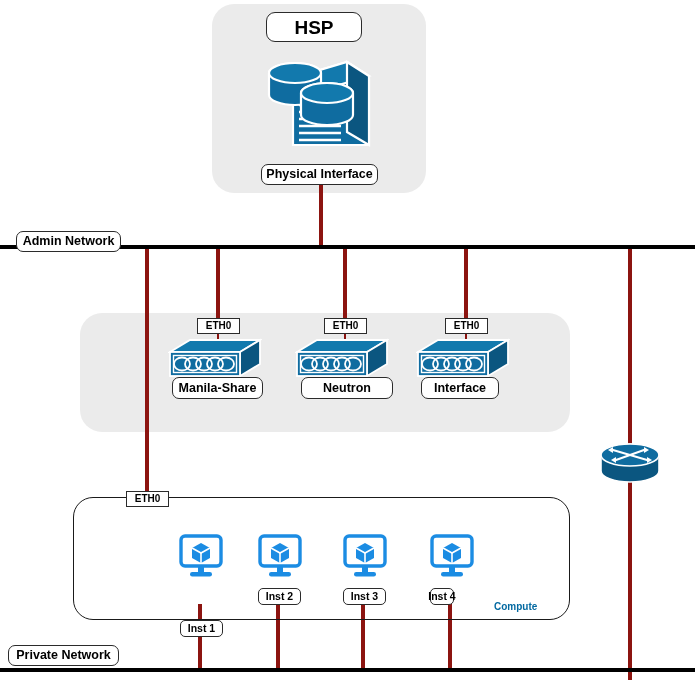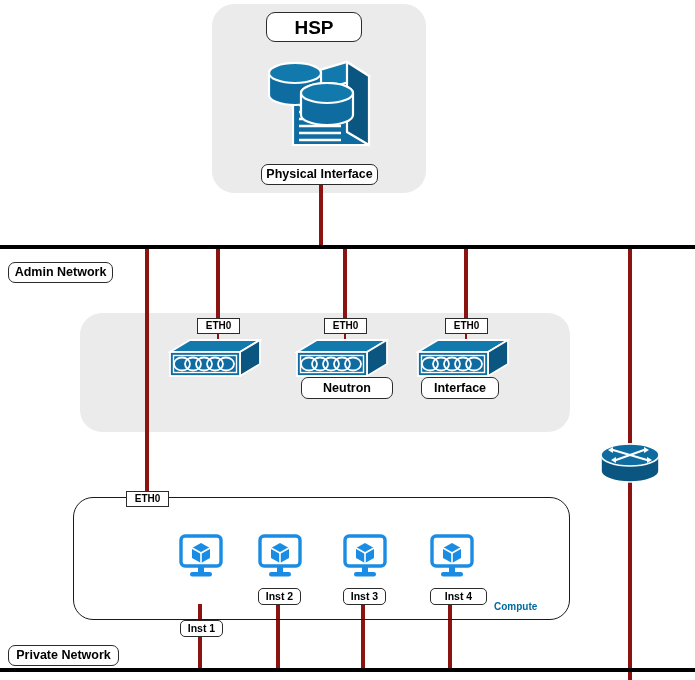--- a/index.html
+++ b/index.html
@@ -150,38 +150,39 @@
         <path d="M36,43 a26,10 0 0 1 52,0 v22 a26,10 0 0 1 -52,0 z" fill="#0f6ca0" stroke="#ffffff" stroke-width="2.2"></path>
         <ellipse cx="62" cy="43" rx="26" ry="10" fill="#1279ad" stroke="#ffffff" stroke-width="2.2"></ellipse>
       </g>
     </svg>
   </div>
 
   <div class="chip node" style="left:261px; top:164px; width:117px; height:21px;">Physical Interface</div>
 
   <div class="chip title" style="left:266px; top:12px; width:96px; height:30px;">HSP</div>
 
-  <div class="chip netname" style="left:8px; top:231px; width:105px; height:21px;margin-top:31px;">Admin Network</div>
+  <div class="chip netname" style="left:16px; top:231px; width:105px; height:21px;">Admin Network</div>
 
   <div class="chip eth" style="left:197px; top:318px; width:43px; height:16px;">ETH0</div>
   <div class="icon-holder" style="left:168px; top:338px; width:94px; height:40px;">
     <svg width="94" height="40" viewBox="0 0 94 40">
       <polygon points="2,14 22,2 92,2 72,14" fill="#1279ad" stroke="#ffffff" stroke-width="1.8"></polygon>
       <polygon points="72,14 92,2 92,26 72,38" fill="#0b5680" stroke="#ffffff" stroke-width="1.8"></polygon>
       <rect x="2" y="14" width="70" height="24" fill="#0f6ca0" stroke="#ffffff" stroke-width="1.8"></rect>
       <rect x="5.5" y="17.5" width="63" height="17" fill="none" stroke="#ffffff" stroke-width="1.4"></rect>
       <g fill="none" stroke="#ffffff" stroke-width="1.8">
         <ellipse cx="14" cy="26" rx="8" ry="6.5"></ellipse>
         <ellipse cx="25" cy="26" rx="8" ry="6.5"></ellipse>
         <ellipse cx="36" cy="26" rx="8" ry="6.5"></ellipse>
         <ellipse cx="47" cy="26" rx="8" ry="6.5"></ellipse>
         <ellipse cx="58" cy="26" rx="8" ry="6.5"></ellipse>
       </g>
     </svg>
   </div>
+  <div class="chip node" style="left:172px; top:377px; width:91px; height:22px;">Manila-Share</div>
 
   <div class="chip eth" style="left:324px; top:318px; width:43px; height:16px;">ETH0</div>
   <div class="icon-holder" style="left:295px; top:338px; width:94px; height:40px;">
     <svg width="94" height="40" viewBox="0 0 94 40">
       <polygon points="2,14 22,2 92,2 72,14" fill="#1279ad" stroke="#ffffff" stroke-width="1.8"></polygon>
       <polygon points="72,14 92,2 92,26 72,38" fill="#0b5680" stroke="#ffffff" stroke-width="1.8"></polygon>
       <rect x="2" y="14" width="70" height="24" fill="#0f6ca0" stroke="#ffffff" stroke-width="1.8"></rect>
       <rect x="5.5" y="17.5" width="63" height="17" fill="none" stroke="#ffffff" stroke-width="1.4"></rect>
       <g fill="none" stroke="#ffffff" stroke-width="1.8">
         <ellipse cx="14" cy="26" rx="8" ry="6.5"></ellipse>
@@ -272,19 +273,19 @@
   <div class="icon-holder" style="left:430px; top:534px; width:44px; height:44px;">
     <svg width="44" height="44" viewBox="0 0 44 44">
       <rect x="2" y="2" width="40" height="30" rx="4" ry="4" fill="none" stroke="#1b8ce3" stroke-width="3.4"></rect>
       <polygon points="22,9 31,14 31,24 22,29 13,24 13,14" fill="#1b8ce3"></polygon>
       <polyline points="13,14 22,19 31,14" fill="none" stroke="#ffffff" stroke-width="1.6"></polyline>
       <line x1="22" y1="19" x2="22" y2="29" stroke="#ffffff" stroke-width="1.6"></line>
       <rect x="19" y="32" width="6" height="6" fill="#1b8ce3"></rect>
       <rect x="11" y="38" width="22" height="4.5" rx="2.2" fill="#1b8ce3"></rect>
     </svg>
   </div>
-  <div class="chip inst" style="left:430px; top:588px; width:57px; height:17px;">Inst 4</div>
+  <div class="chip inst" style="left:430px; top:588px; width:24px; height:17px;">Inst 4</div>
 
   <div class="plain-label" style="left:494px; top:601px;">Compute</div>
 
   <div class="chip netname" style="left:8px; top:645px; width:111px; height:21px;">Private Network</div>
 
 </div>
 
 </body></html>

